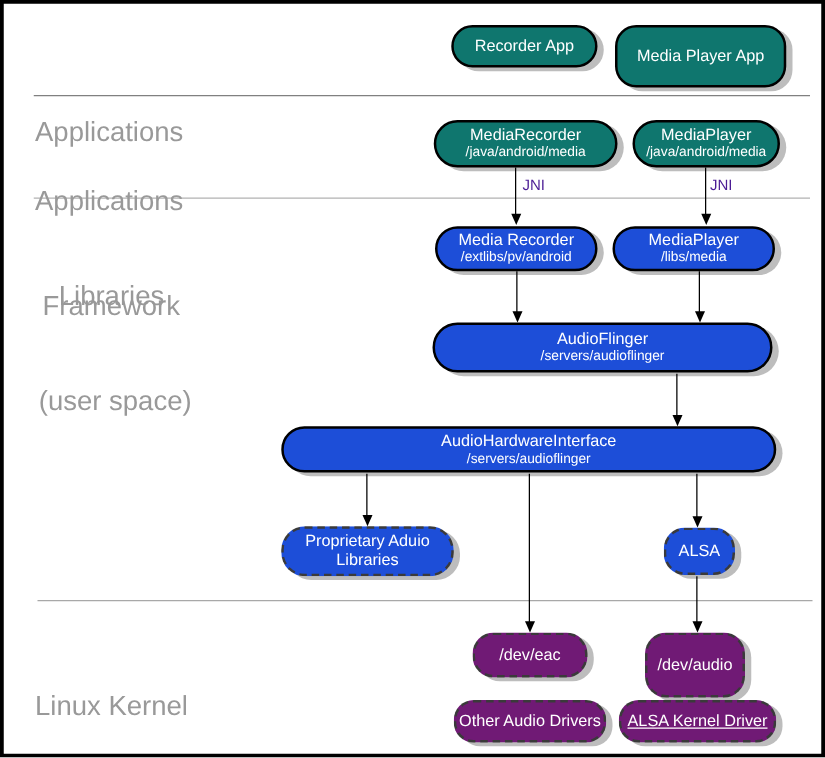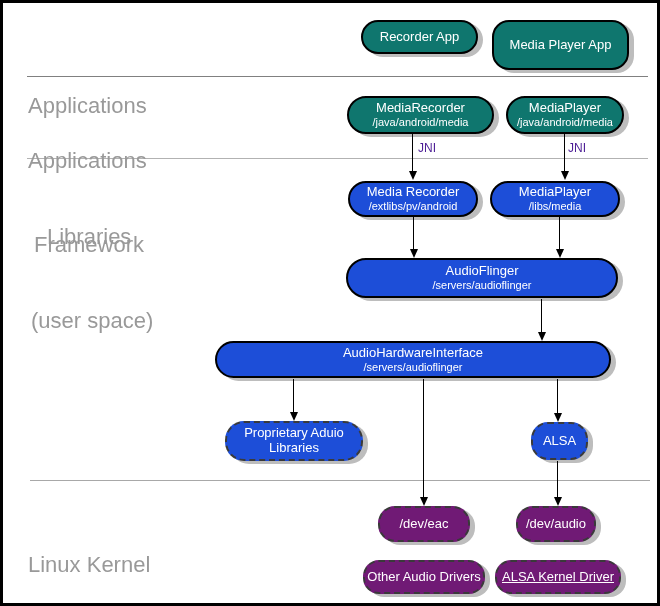--- a/index.html
+++ b/index.html
@@ -43,25 +43,25 @@
   .red{background:#701a75;}
   .dashed{border:2px dashed #3a3a3a;}
 
   #recorder-app{left:358px;top:17px;width:117px;height:34px;border-radius:17px;}
   #media-player-app{left:489px;top:17px;width:137px;height:50px;border-radius:17px;}
   #media-recorder-fw{left:344px;top:93px;width:147px;height:38px;border-radius:19px;}
   #media-player-fw{left:503px;top:93px;width:118px;height:38px;border-radius:19px;}
   #media-recorder-lib{left:345px;top:178px;width:130px;height:36px;border-radius:18px;}
   #media-player-lib{left:487px;top:178px;width:130px;height:36px;border-radius:18px;}
   #audio-flinger{left:343px;top:255px;width:272px;height:40px;border-radius:20px;}
-  #audio-hw-if{left:212px;top:338px;width:396px;height:37px;border-radius:19px;}
+  #audio-hw-if{left:222px;top:338px;width:396px;height:37px;border-radius:19px;}
   #proprietary{left:222px;top:418px;width:138px;height:40px;border-radius:19px;}
   #alsa{left:528px;top:419px;width:57px;height:38px;border-radius:17px;}
   #dev-eac{left:375px;top:503px;width:92px;height:36px;border-radius:17px;}
-  #dev-audio{left:513px;top:503px;width:80px;height:36px;border-radius:17px;}
+  #dev-audio{left:513px;top:503px;width:80px;height:52px;border-radius:17px;}
   #other-drivers{left:360px;top:557px;width:122px;height:34px;border-radius:16px;font-size:13px;}
   #alsa-driver{left:492px;top:557px;width:126px;height:34px;border-radius:16px;font-size:13px;text-decoration:underline;}
 
   .vline{position:absolute;width:1px;background:#000;}
   #l1{left:409px;top:131px;height:38px;}
   #l2{left:561px;top:131px;height:38px;}
   #l3{left:410px;top:214px;height:33px;}
   #l4{left:556px;top:214px;height:33px;}
   #l5{left:538px;top:296px;height:34px;}
   #l6{left:290px;top:376px;height:34px;}

